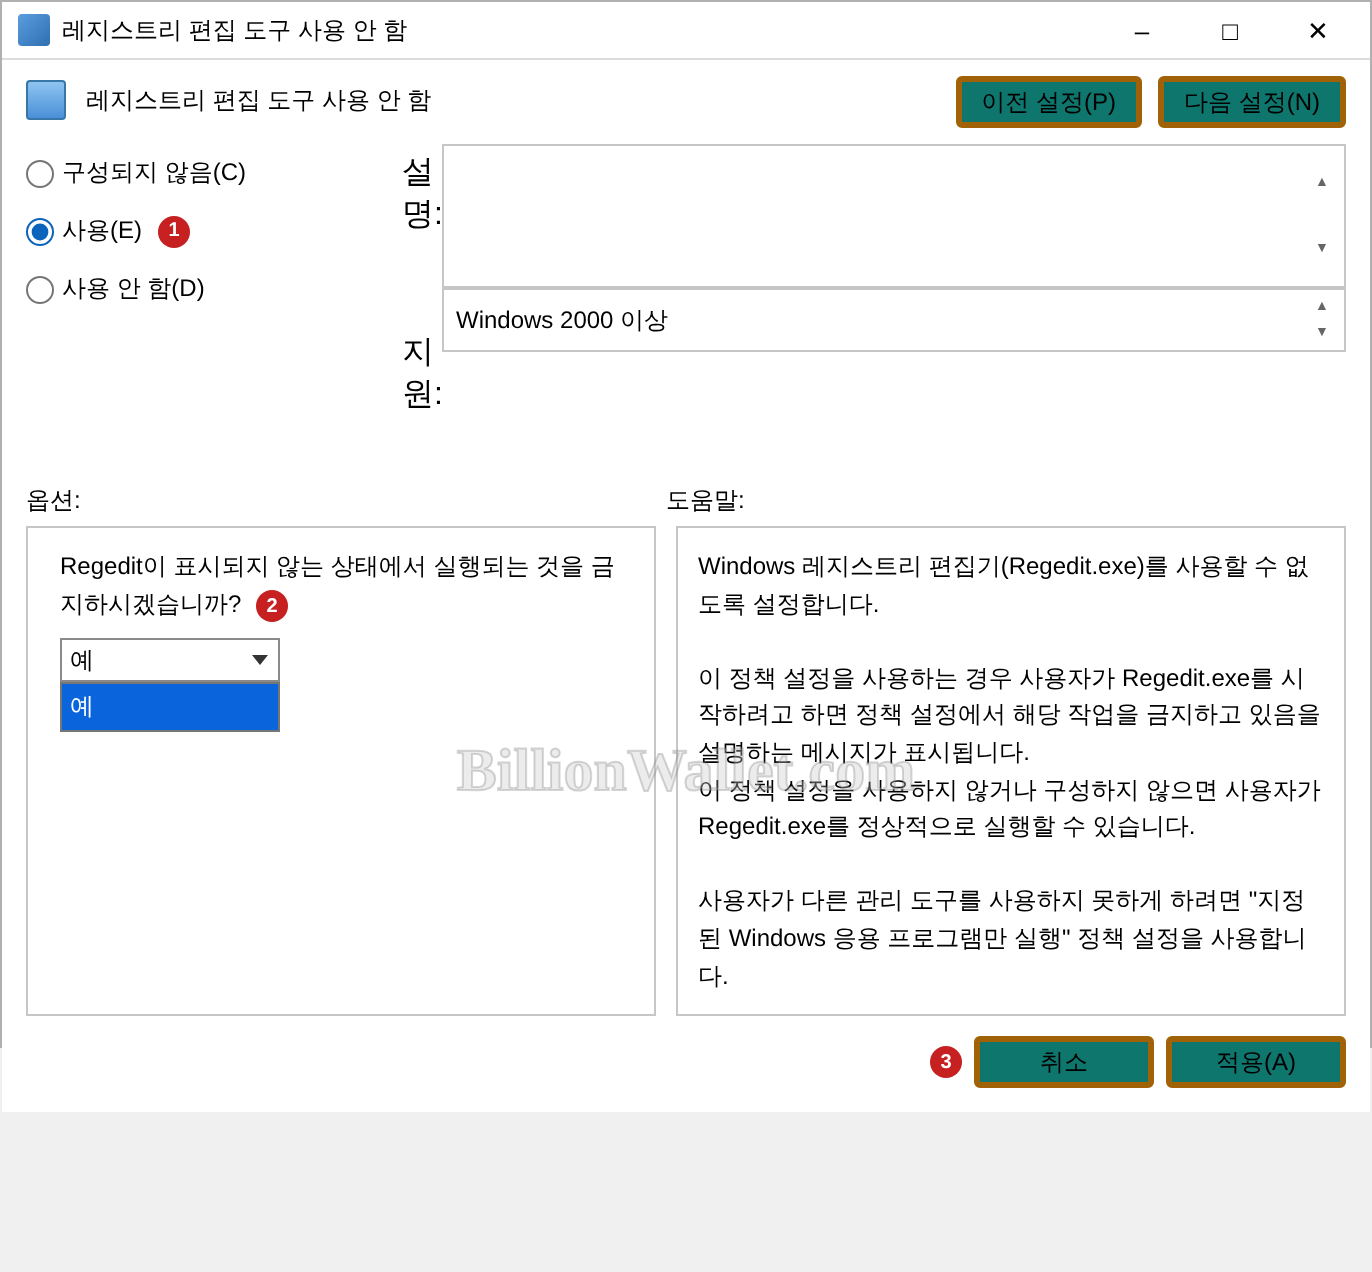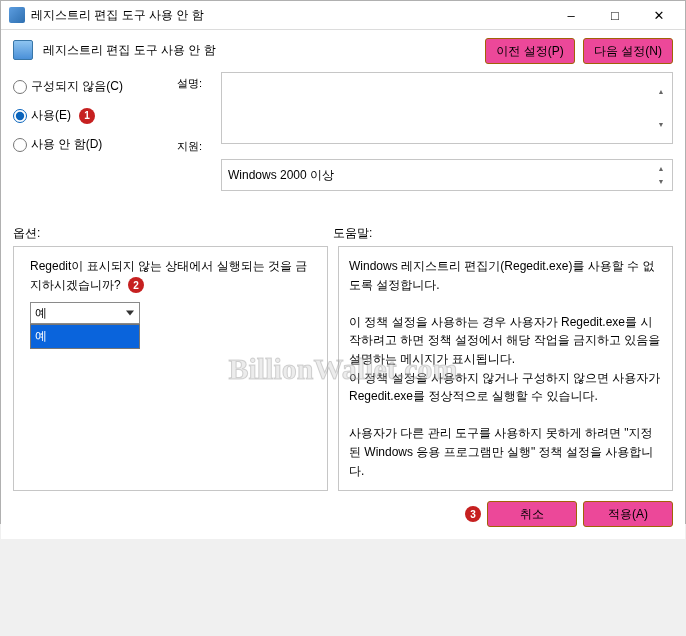--- a/index.html
+++ b/index.html
@@ -59,22 +59,22 @@
   background: linear-gradient(#8ec4f0,#4a90d8);
   border: 1px solid #3876a8;
   border-radius: 2px;
 }
 .policy-title { font-size: 12px; padding-top: 4px; flex: 1; }
 .nav-btns { display: flex; gap: 8px; margin-left: auto; }
 .btn {
   min-width: 90px;
   height: 26px;
   padding: 0 10px;
-  border: 1px solid #a16207;
-  background: #ec4899;
+  border: 3px solid #a16207;
+  background: #0f766e;
   border-radius: 3px;
   font-size: 12px;
   cursor: pointer;
 }
 .top-grid {
   display: grid;
   grid-template-columns: 160px 40px 1fr;
   gap: 4px 4px;
   margin-bottom: 8px;
 }
@@ -97,25 +97,25 @@
   align-items: center;
   justify-content: center;
   margin-left: 4px;
 }
 .lbl-col {
   display: flex;
   flex-direction: column;
   gap: 48px;
   padding-top: 4px;
 }
-.fld-lbl { font-size: 11px; }
+.fld-lbl { font-size: 16px; margin-left: 24px; }
 .fld-col {
   display: flex;
   flex-direction: column;
-  gap: 15px;
+  gap: 0;
 }
 .textbox {
   border: 1px solid #c6c6c6;
   background: #fff;
   width: 100%;
   height: 72px;
   padding: 4px;
   font: inherit;
   resize: none;
   position: relative;

